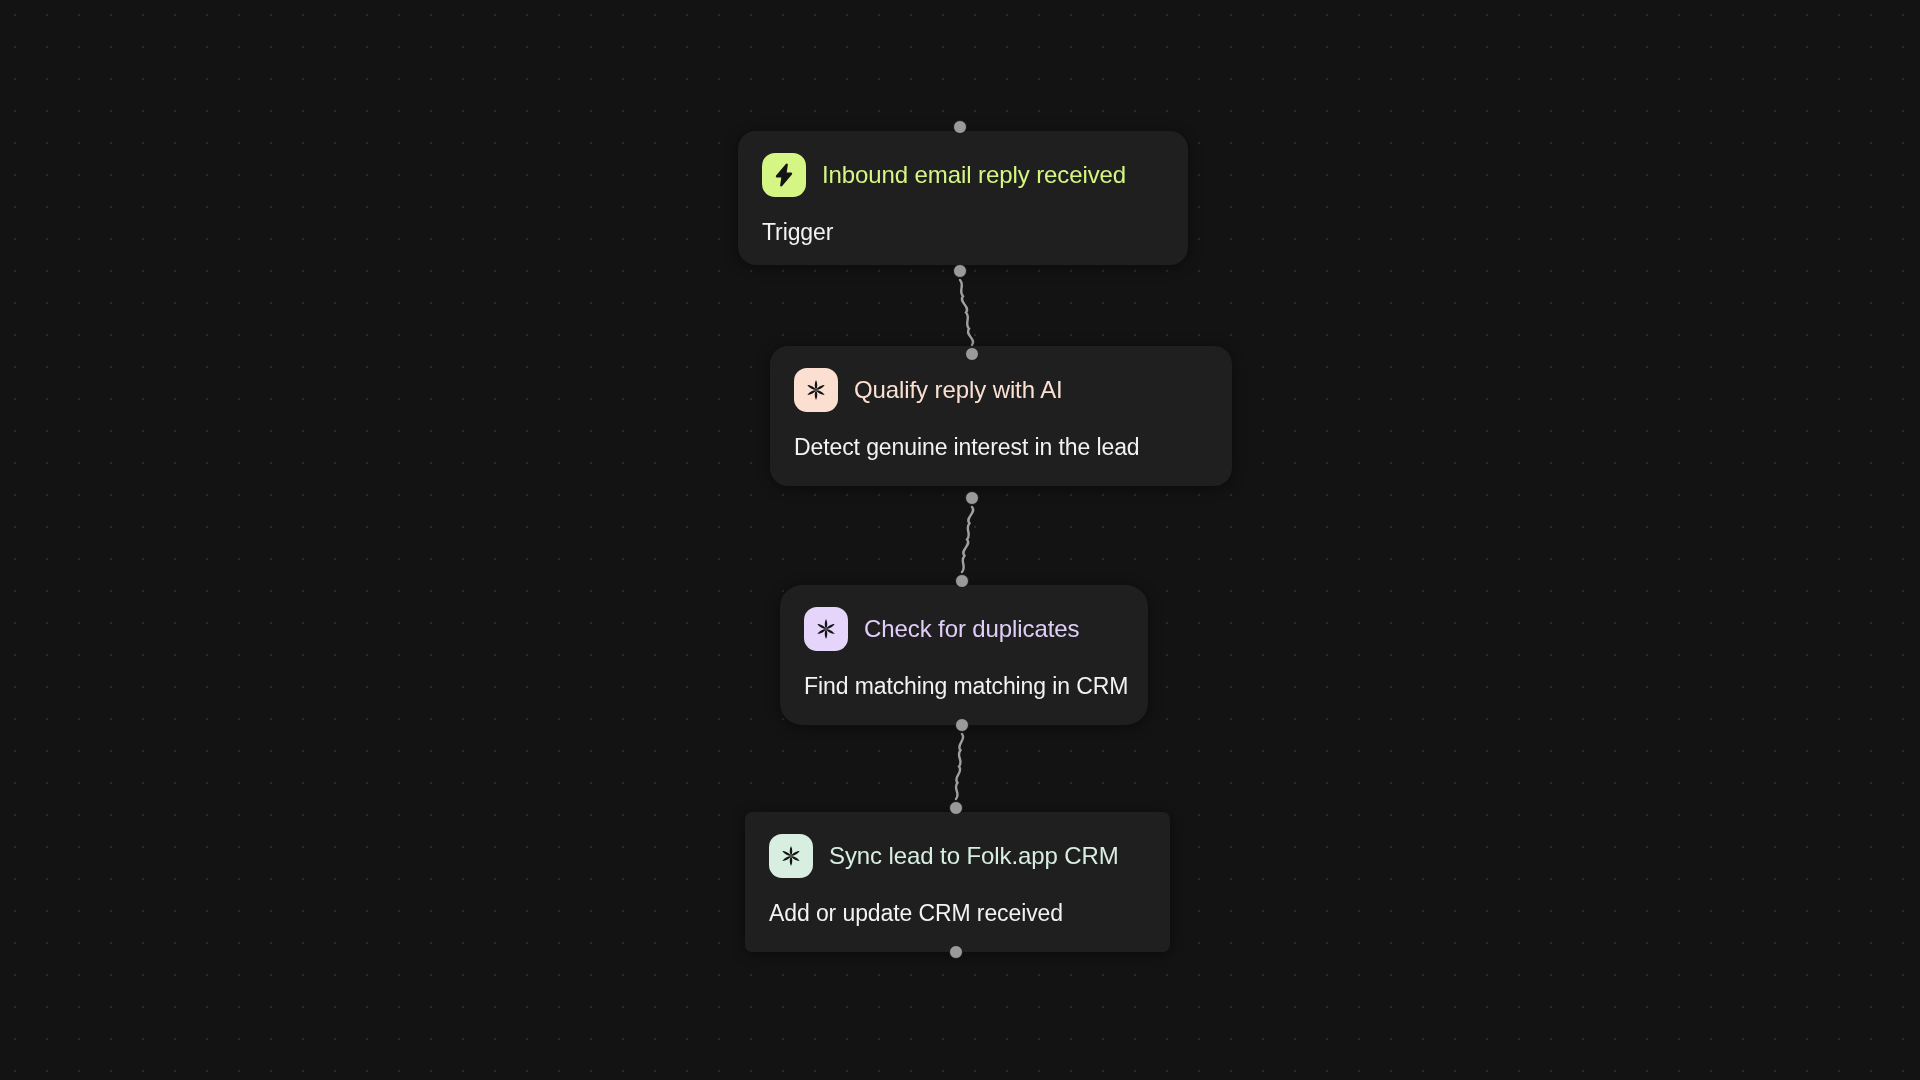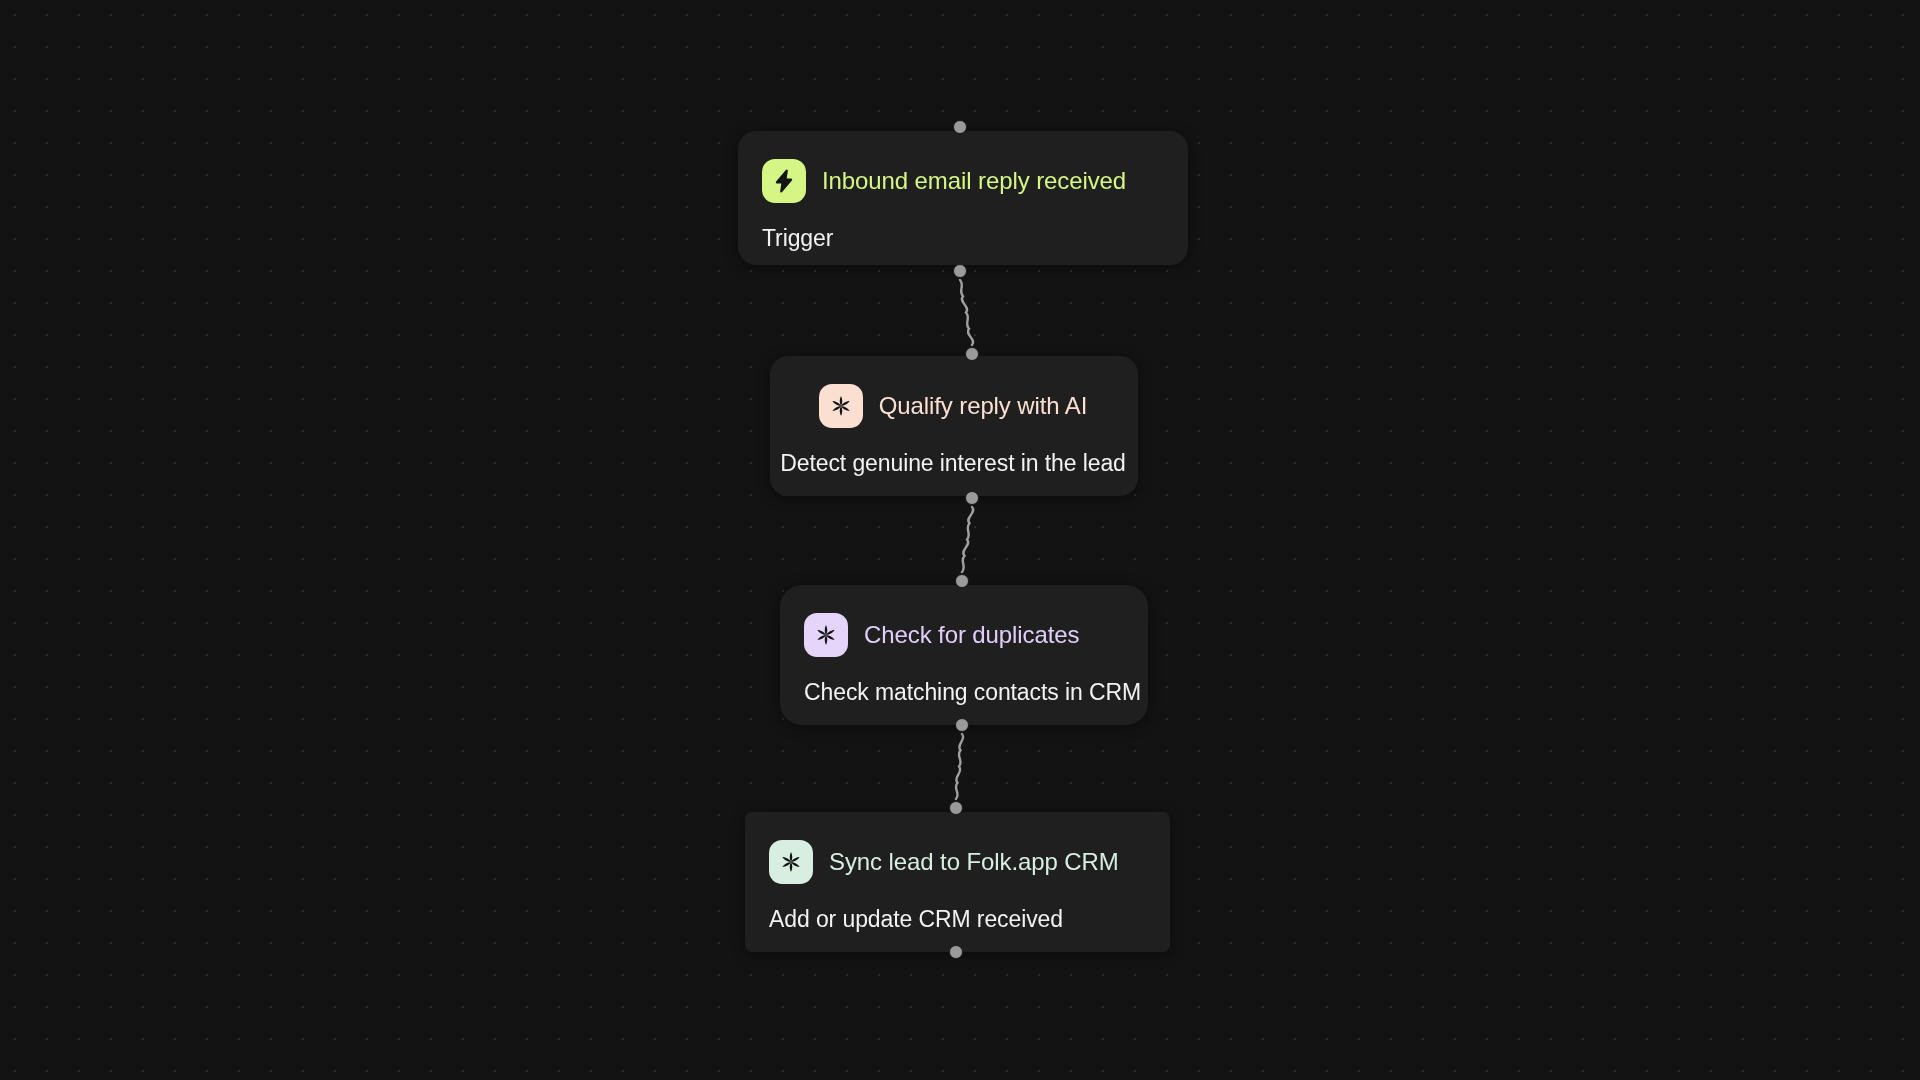--- a/index.html
+++ b/index.html
@@ -30,21 +30,21 @@
     width: 1920px;
     height: 1080px;
     pointer-events: none;
   }
 
   .node {
     position: absolute;
     box-sizing: border-box;
     background: #1f1f1f;
     border-radius: 18px;
-    padding: 28px 26px 22px 24px;
+    padding: 22px 26px 22px 24px;
     display: flex;
     flex-direction: column;
     justify-content: flex-start;
     box-shadow: 0 2px 14px rgba(0,0,0,0.45);
   }
 
   .node-head {
     display: flex;
     align-items: center;
     gap: 16px;
@@ -105,21 +105,21 @@
       <span class="icon-box" style="background: rgb(213, 246, 132);">
         <svg width="26" height="26" viewBox="0 0 24 24" fill="none" stroke="#141414" stroke-width="2.1" stroke-linecap="round" stroke-linejoin="round">
           <path d="M14.5 2.5 L5.5 13.2 h5.2 l-1.2 8.3 l9 -10.7 h-5.2 z" fill="#141414"></path>
         </svg>
       </span>
       <span class="node-title" style="color: rgb(213, 246, 132);">Inbound email reply received</span>
     </div>
     <div class="node-sub">Trigger</div>
   </div>
 
-  <div class="node" style="left: 770px; top: 356px; width: 368px; height: 140px; background: rgb(31, 31, 31); align-items: center;">
+  <div class="node" style="left: 770px; top: 346px; width: 462px; height: 140px; background: rgb(31, 31, 31);">
     <div class="node-head">
       <span class="icon-box" style="background: rgb(251, 224, 210);">
         <svg width="26" height="26" viewBox="0 0 24 24" fill="#141414">
           <g transform="translate(12,12)">
             <g>
               <path d="M0 -9.2 C1.55 -6.4 1.55 -2.4 0 0 C-1.55 -2.4 -1.55 -6.4 0 -9.2 Z" fill="#141414"></path>
               <path d="M0 -9.2 C1.55 -6.4 1.55 -2.4 0 0 C-1.55 -2.4 -1.55 -6.4 0 -9.2 Z" transform="rotate(60)" fill="#141414"></path>
               <path d="M0 -9.2 C1.55 -6.4 1.55 -2.4 0 0 C-1.55 -2.4 -1.55 -6.4 0 -9.2 Z" transform="rotate(120)" fill="#141414"></path>
               <path d="M0 -9.2 C1.55 -6.4 1.55 -2.4 0 0 C-1.55 -2.4 -1.55 -6.4 0 -9.2 Z" transform="rotate(180)" fill="#141414"></path>
               <path d="M0 -9.2 C1.55 -6.4 1.55 -2.4 0 0 C-1.55 -2.4 -1.55 -6.4 0 -9.2 Z" transform="rotate(240)" fill="#141414"></path>
@@ -142,21 +142,21 @@
             <path d="M0 -9.2 C1.55 -6.4 1.55 -2.4 0 0 C-1.55 -2.4 -1.55 -6.4 0 -9.2 Z" transform="rotate(60)" fill="#141414"></path>
             <path d="M0 -9.2 C1.55 -6.4 1.55 -2.4 0 0 C-1.55 -2.4 -1.55 -6.4 0 -9.2 Z" transform="rotate(120)" fill="#141414"></path>
             <path d="M0 -9.2 C1.55 -6.4 1.55 -2.4 0 0 C-1.55 -2.4 -1.55 -6.4 0 -9.2 Z" transform="rotate(180)" fill="#141414"></path>
             <path d="M0 -9.2 C1.55 -6.4 1.55 -2.4 0 0 C-1.55 -2.4 -1.55 -6.4 0 -9.2 Z" transform="rotate(240)" fill="#141414"></path>
             <path d="M0 -9.2 C1.55 -6.4 1.55 -2.4 0 0 C-1.55 -2.4 -1.55 -6.4 0 -9.2 Z" transform="rotate(300)" fill="#141414"></path>
           </g>
         </svg>
       </span>
       <span class="node-title" style="color: rgb(224, 205, 248);">Check for duplicates</span>
     </div>
-    <div class="node-sub">Check matching contacts in CRM</div>
+    <div class="node-sub">Find matching matching in CRM</div>
   </div>
 
   <div class="node" style="left: 745px; top: 812px; width: 425px; height: 140px; background: rgb(31, 31, 31); border-radius: 7px;">
     <div class="node-head">
       <span class="icon-box" style="background: rgb(215, 238, 225);">
         <svg width="26" height="26" viewBox="0 0 24 24" fill="#141414">
           <g transform="translate(12,12)">
             <path d="M0 -9.2 C1.55 -6.4 1.55 -2.4 0 0 C-1.55 -2.4 -1.55 -6.4 0 -9.2 Z" fill="#141414"></path>
             <path d="M0 -9.2 C1.55 -6.4 1.55 -2.4 0 0 C-1.55 -2.4 -1.55 -6.4 0 -9.2 Z" transform="rotate(60)" fill="#141414"></path>
             <path d="M0 -9.2 C1.55 -6.4 1.55 -2.4 0 0 C-1.55 -2.4 -1.55 -6.4 0 -9.2 Z" transform="rotate(120)" fill="#141414"></path>

